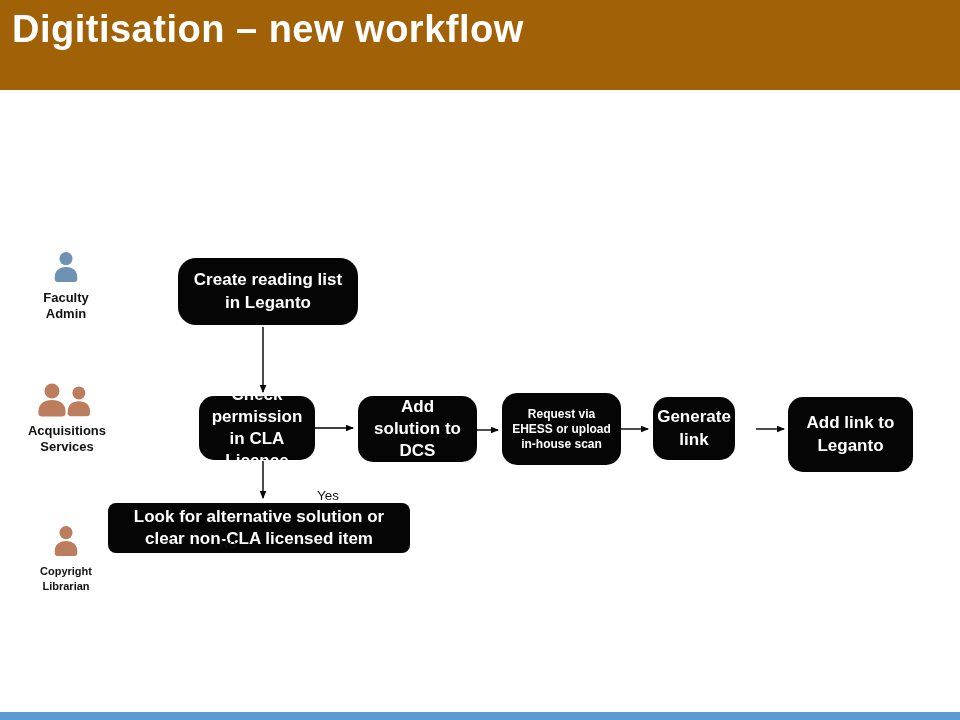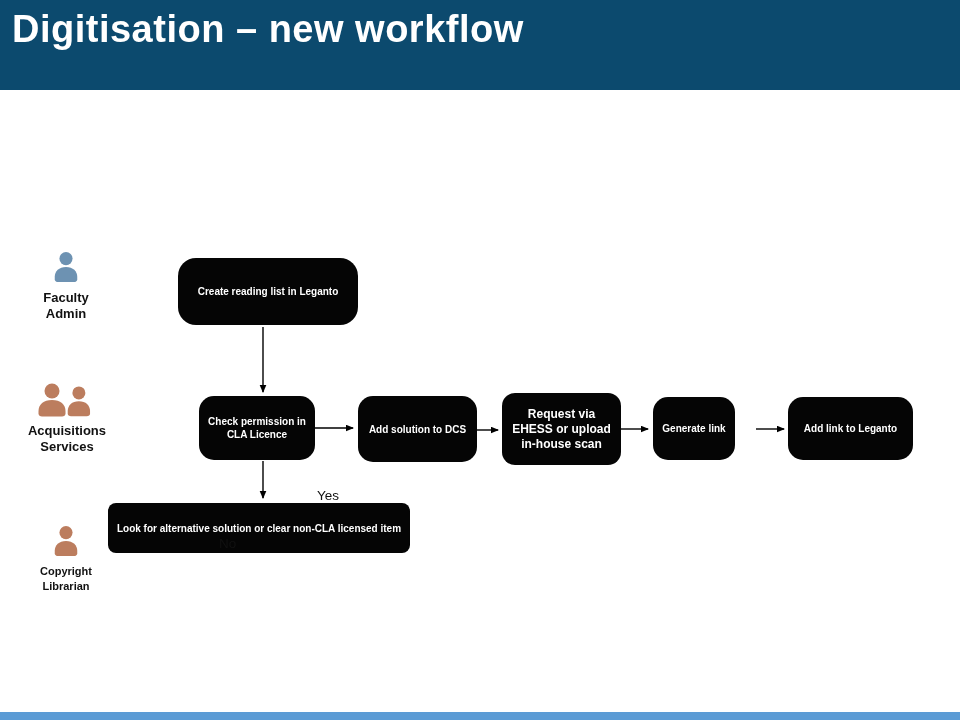--- a/index.html
+++ b/index.html
@@ -1,42 +1,42 @@
 <!DOCTYPE html>
 <html><head>
 <meta charset="utf-8">
 <style>
   html,body{margin:0;padding:0;background:#ffffff;}
   .slide{
     position:relative;width:960px;height:720px;background:#ffffff;overflow:hidden;
     font-family:"Liberation Sans","DejaVu Sans",sans-serif;
   }
   .header{
-    position:absolute;left:0;top:0;width:960px;height:90px;background:#0c4a6e;
+    position:absolute;left:0;top:0;width:960px;height:90px;background:#a16207;
   }
   .header .title{
     position:absolute;left:12px;top:8px;
     color:#ffffff;font-size:38px;font-weight:bold;letter-spacing:0.5px;
     white-space:nowrap;
   }
   .footer-strip{
     position:absolute;left:0;top:712px;width:960px;height:8px;background:#5B9BD5;
   }
   .flow-box{
     position:absolute;background:#050505;color:#ffffff;
     border-radius:15px;display:flex;align-items:center;justify-content:center;
-    text-align:center;font-weight:bold;font-size:10px;line-height:1.3;
+    text-align:center;font-weight:bold;font-size:17px;line-height:1.3;
     padding:4px 8px;box-sizing:border-box;
   }
   .b-create{left:178px;top:258px;width:180px;height:67px;border-radius:18px;}
   .b-check{left:199px;top:396px;width:116px;height:64px;}
   .b-details{left:358px;top:396px;width:119px;height:66px;}
-  .b-request{left:502px;top:393px;width:119px;height:72px;font-size:12px;line-height:1.25;border-radius:13px;}
+  .b-request{left:502px;top:393px;width:119px;height:72px;font-size:12px;line-height:1.25;}
   .b-generate{left:653px;top:397px;width:82px;height:63px;}
-  .b-addlink{left:788px;top:397px;width:125px;height:63px;}
+  .b-addlink{left:788px;top:397px;width:125px;height:75px;}
   .b-alt{left:108px;top:503px;width:302px;height:50px;border-radius:8px;}
   .role{
     position:absolute;text-align:center;color:#111111;
   }
   .role .r-icon{display:block;margin:0 auto 2px auto;}
   .role .r-line{display:block;font-weight:bold;font-size:13px;line-height:1.2;}
   .role-faculty{left:22px;top:250px;width:88px;}
   .role-acq{left:14px;top:383px;width:106px;}
   .role-copy{left:22px;top:524px;width:88px;}
   .role-copy .r-line{font-size:11px;line-height:1.35;}

